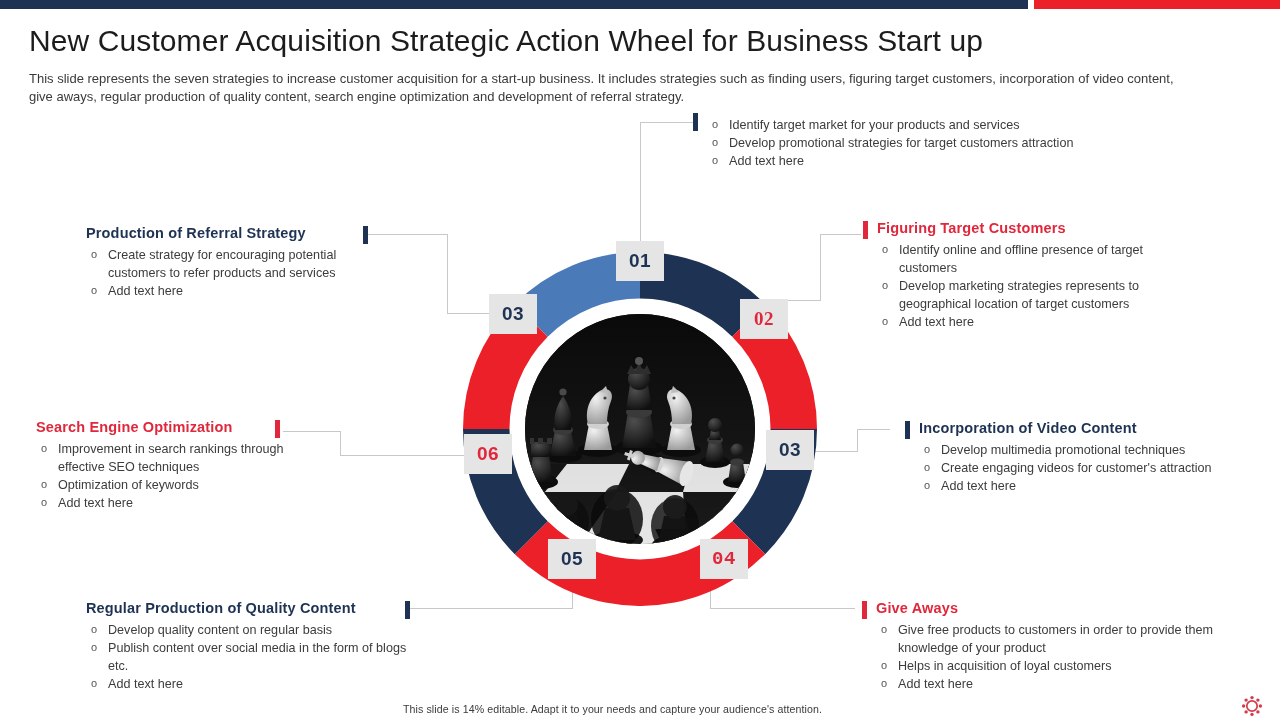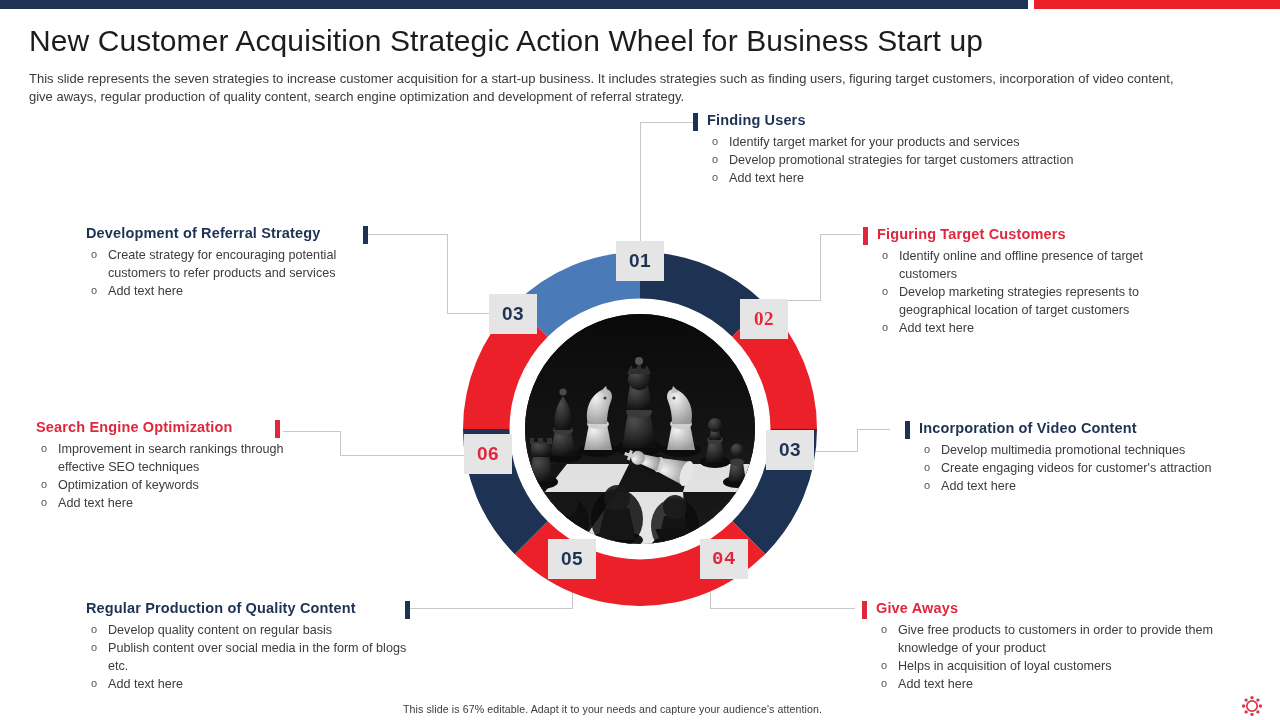--- a/index.html
+++ b/index.html
@@ -304,29 +304,28 @@
   </div>
   <div class="badge red" style="left:464px; top:434px;">
     <span>06</span>
   </div>
   <div class="badge navy" style="left:489px; top:294px;">
     <span>03</span>
   </div>
 
   <div class="block navy" style="left:707px; top:112px; width:470px;">
     <div class="tick navy" style="left:-14px; top:1px;"></div>
-    <div class="bh">Finding Users</div>
     <ul>
       <li>Identify target market for your products and services</li>
       <li>Develop promotional strategies for target customers attraction</li>
       <li>Add text here</li>
     </ul>
   </div>
 
-  <div class="block red" style="left:877px; top:226px; width:300px;">
+  <div class="block red" style="left:877px; top:220px; width:300px;">
     <div class="tick red" style="left:-14px; top:1px;"></div>
     <div class="bh">Figuring Target Customers</div>
     <ul>
       <li>Identify online and offline presence of target customers</li>
       <li>Develop marketing strategies represents to geographical location of target customers</li>
       <li>Add text here</li>
     </ul>
   </div>
 
   <div class="block navy" style="left:919px; top:420px; width:350px;">
@@ -364,28 +363,28 @@
     <div class="bh">Search Engine Optimization</div>
     <ul>
       <li>Improvement in search rankings through effective SEO techniques</li>
       <li>Optimization of keywords</li>
       <li>Add text here</li>
     </ul>
   </div>
 
   <div class="block navy" style="left:86px; top:225px; width:270px;">
     <div class="tick navy" style="left:277px; top:1px;"></div>
-    <div class="bh">Development of Referral Strategy</div>
+    <div class="bh">Production of Referral Strategy</div>
     <ul>
       <li>Create strategy for encouraging potential customers to refer products and services</li>
       <li>Add text here</li>
     </ul>
   </div>
 
-  <div class="footer-note">This slide is 67% editable. Adapt it to your needs and capture your audience's attention.</div>
+  <div class="footer-note">This slide is 14% editable. Adapt it to your needs and capture your audience's attention.</div>
   <div class="gear">
     <svg width="24" height="24" viewBox="0 0 24 24" aria-hidden="true">
       <g fill="none" stroke="#d63a4a" stroke-width="1.7">
         <circle cx="12" cy="12" r="5.2"></circle>
       </g>
       <g fill="#d63a4a">
         <circle cx="12" cy="3.6" r="1.7"></circle>
         <circle cx="12" cy="20.4" r="1.7"></circle>
         <circle cx="3.6" cy="12" r="1.7"></circle>
         <circle cx="20.4" cy="12" r="1.7"></circle>

